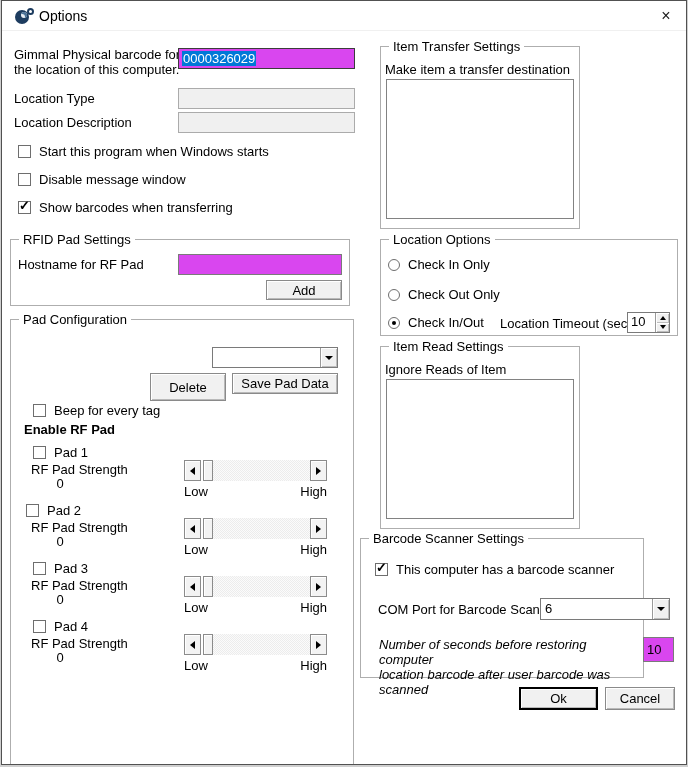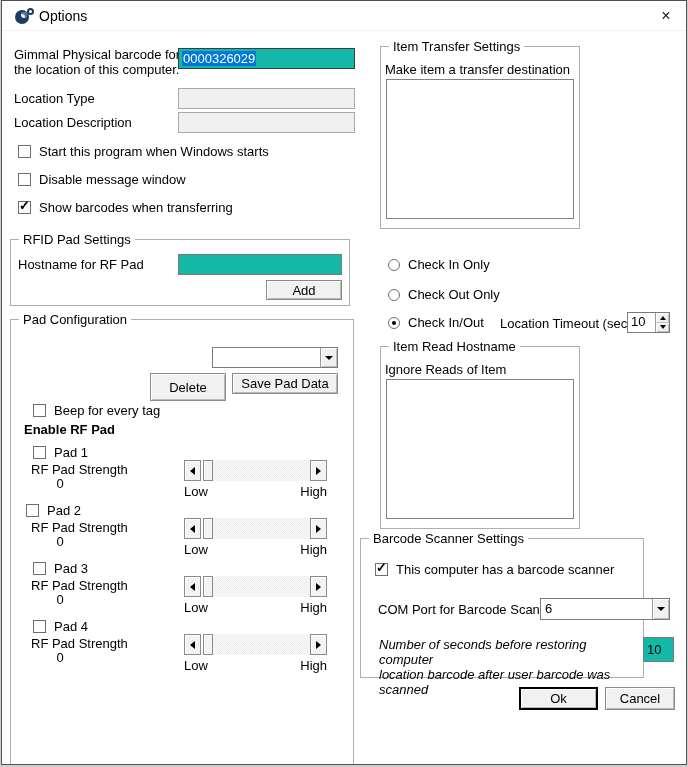--- a/index.html
+++ b/index.html
@@ -15,21 +15,21 @@
   .logo { position:absolute; left:13px; top:7px; width:20px; height:17px; }
   .logo .c-main { position:absolute; left:0; top:2px; width:14px; height:14px; border-radius:50%; background:#1d3c5f; }
   .logo .c-main::after { content:''; position:absolute; left:6px; top:2px; width:6px; height:6px; border-radius:50%; background:#e8eef4; box-shadow:-2px 2px 0 0 #4a7196 inset; }
   .logo .c-deg { position:absolute; left:12px; top:0; width:7px; height:7px; border:2px solid #1d3c5f; border-radius:50%; background:#fff; }
   .close-btn { position:absolute; right:6px; top:3px; width:28px; height:24px; display:flex; align-items:center; justify-content:center; font-size:16px; color:#1a1a1a; cursor:pointer; }
   
   .lbl { position:absolute; font-size:13px; line-height:15px; white-space:nowrap; }
   .lbl.wrap { white-space:normal; }
   .group { position:absolute; border:1px solid #aeaeae; }
   .legend { position:absolute; top:-8px; left:8px; background:#fff; padding:0 4px; font-size:13px; white-space:nowrap; }
-  .tbox { position:absolute; background:#14b8a6; border:1px solid #7a7a7a; font-size:13px; padding:2px 3px; overflow:hidden; white-space:nowrap; }
+  .tbox { position:absolute; background:#d946ef; border:1px solid #7a7a7a; font-size:13px; padding:2px 3px; overflow:hidden; white-space:nowrap; }
   .tbox.focused { border-color:#3c3c3c; }
   .tbox.disabled { background:#f0f0f0; border-color:#ababab; }
   .sel { background:#0078d7; color:#fff; padding:0 1px; }
   .listbox { position:absolute; background:#fff; border:1px solid #828282; }
   .btn { position:absolute; background:#f1f1f1; border:1px solid #8a8a8a;
          box-shadow:inset 1px 1px 0 #ffffff, inset -1px -1px 0 #b9b9b9;
          display:flex; align-items:center; justify-content:center; font-size:13px; cursor:pointer; }
   .btn.default { border:2px solid #000; box-shadow:inset 1px 1px 0 #ffffff, inset -1px -1px 0 #b9b9b9; }
   
   .checkbox, .radio { position:absolute; display:flex; align-items:center; gap:8px; cursor:pointer; }
@@ -205,20 +205,23 @@
   </div>
   <div class="lbl" style="left:182px;top:657px;">Low</div>
   <div class="lbl" style="left:297px;top:657px;width:28px;text-align:right;">High</div>
 
   <div class="group" style="left:378px;top:45px;width:200px;height:183px;">
     <span class="legend">Item Transfer Settings</span>
   </div>
   <div class="lbl" style="left:383px;top:61px;">Make item a transfer destination</div>
   <div class="listbox" style="left:384px;top:78px;width:188px;height:140px;"></div>
 
+  <div class="group" style="left:378px;top:238px;width:298px;height:97px;">
+    <span class="legend">Location Options</span>
+  </div>
   <div class="radio" style="left:386px;top:256px;">
     <span class="rd-box"></span>
     <span>Check In Only</span>
   </div>
   <div class="radio" style="left:386px;top:286px;">
     <span class="rd-box"></span>
     <span>Check Out Only</span>
   </div>
   <div class="radio" style="left:386px;top:314px;">
     <span class="rd-box on"></span>
@@ -231,21 +234,21 @@
       <span class="spin-btn">
           <span class="tri-up-s"></span>
         </span>
       <span class="spin-btn">
           <span class="tri-down-s"></span>
         </span>
     </span>
   </div>
 
   <div class="group" style="left:378px;top:345px;width:200px;height:183px;">
-    <span class="legend">Item Read Hostname</span>
+    <span class="legend">Item Read Settings</span>
   </div>
   <div class="lbl" style="left:383px;top:361px;">Ignore Reads of Item</div>
   <div class="listbox" style="left:384px;top:378px;width:188px;height:140px;"></div>
 
   <div class="group" style="left:358px;top:537px;width:284px;height:140px;">
     <span class="legend">Barcode Scanner Settings</span>
   </div>
   <div class="checkbox" style="left:373px;top:561px;">
     <span class="cb-box on">
         <span class="tick">✓</span>

